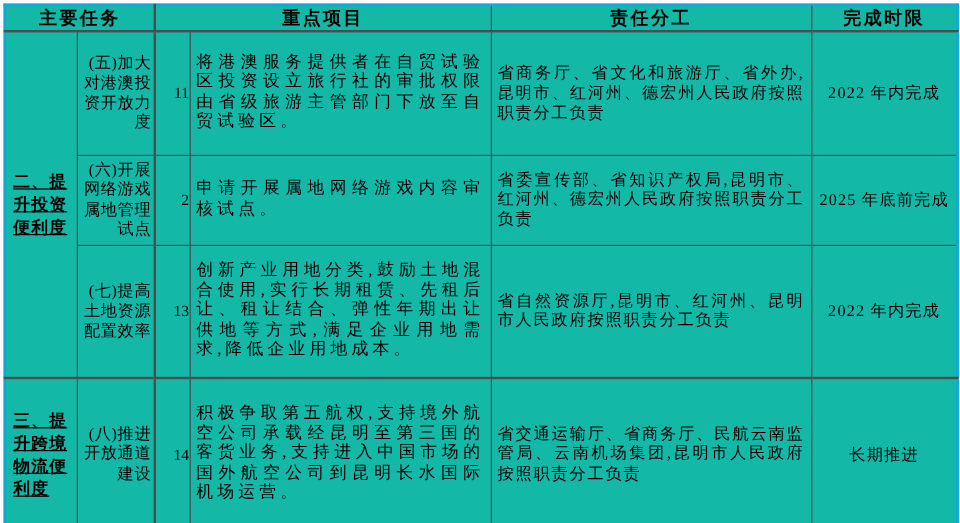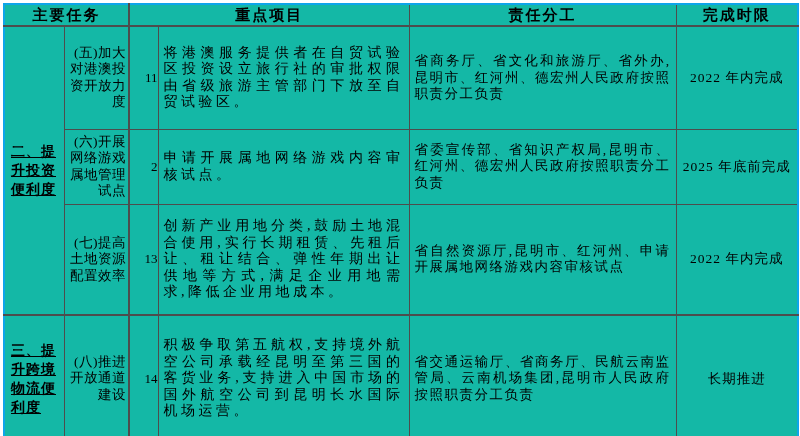--- a/index.html
+++ b/index.html
@@ -141,21 +141,21 @@
       <td class="num">2</td>
       <td class="proj">申请开展属地网络游戏内容审核试点。</td>
       <td class="resp">省委宣传部、省知识产权局,昆明市、红河州、德宏州人民政府按照职责分工负责</td>
       <td class="deadline">2025 年底前完成</td>
     </tr>
 
     <tr class="r13">
       <td class="sub">(七)提高土地资源配置效率</td>
       <td class="num">13</td>
       <td class="proj">创新产业用地分类,鼓励土地混合使用,实行长期租赁、先租后让、租让结合、弹性年期出让供地等方式,满足企业用地需求,降低企业用地成本。</td>
-      <td class="resp">省自然资源厅,昆明市、红河州、申请开展属地网络游戏内容审核试点</td>
+      <td class="resp">省自然资源厅,昆明市、红河州、昆明市人民政府按照职责分工负责</td>
       <td class="deadline">2022 年内完成</td>
     </tr>
 
     <tr class="r14 section-start">
       <td class="task">三、提升跨境物流便利度</td>
       <td class="sub">(八)推进开放通道建设</td>
       <td class="num">14</td>
       <td class="proj">积极争取第五航权,支持境外航空公司承载经昆明至第三国的客货业务,支持进入中国市场的国外航空公司到昆明长水国际机场运营。</td>
       <td class="resp">省交通运输厅、省商务厅、民航云南监管局、云南机场集团,昆明市人民政府按照职责分工负责</td>
       <td class="deadline">长期推进</td>

